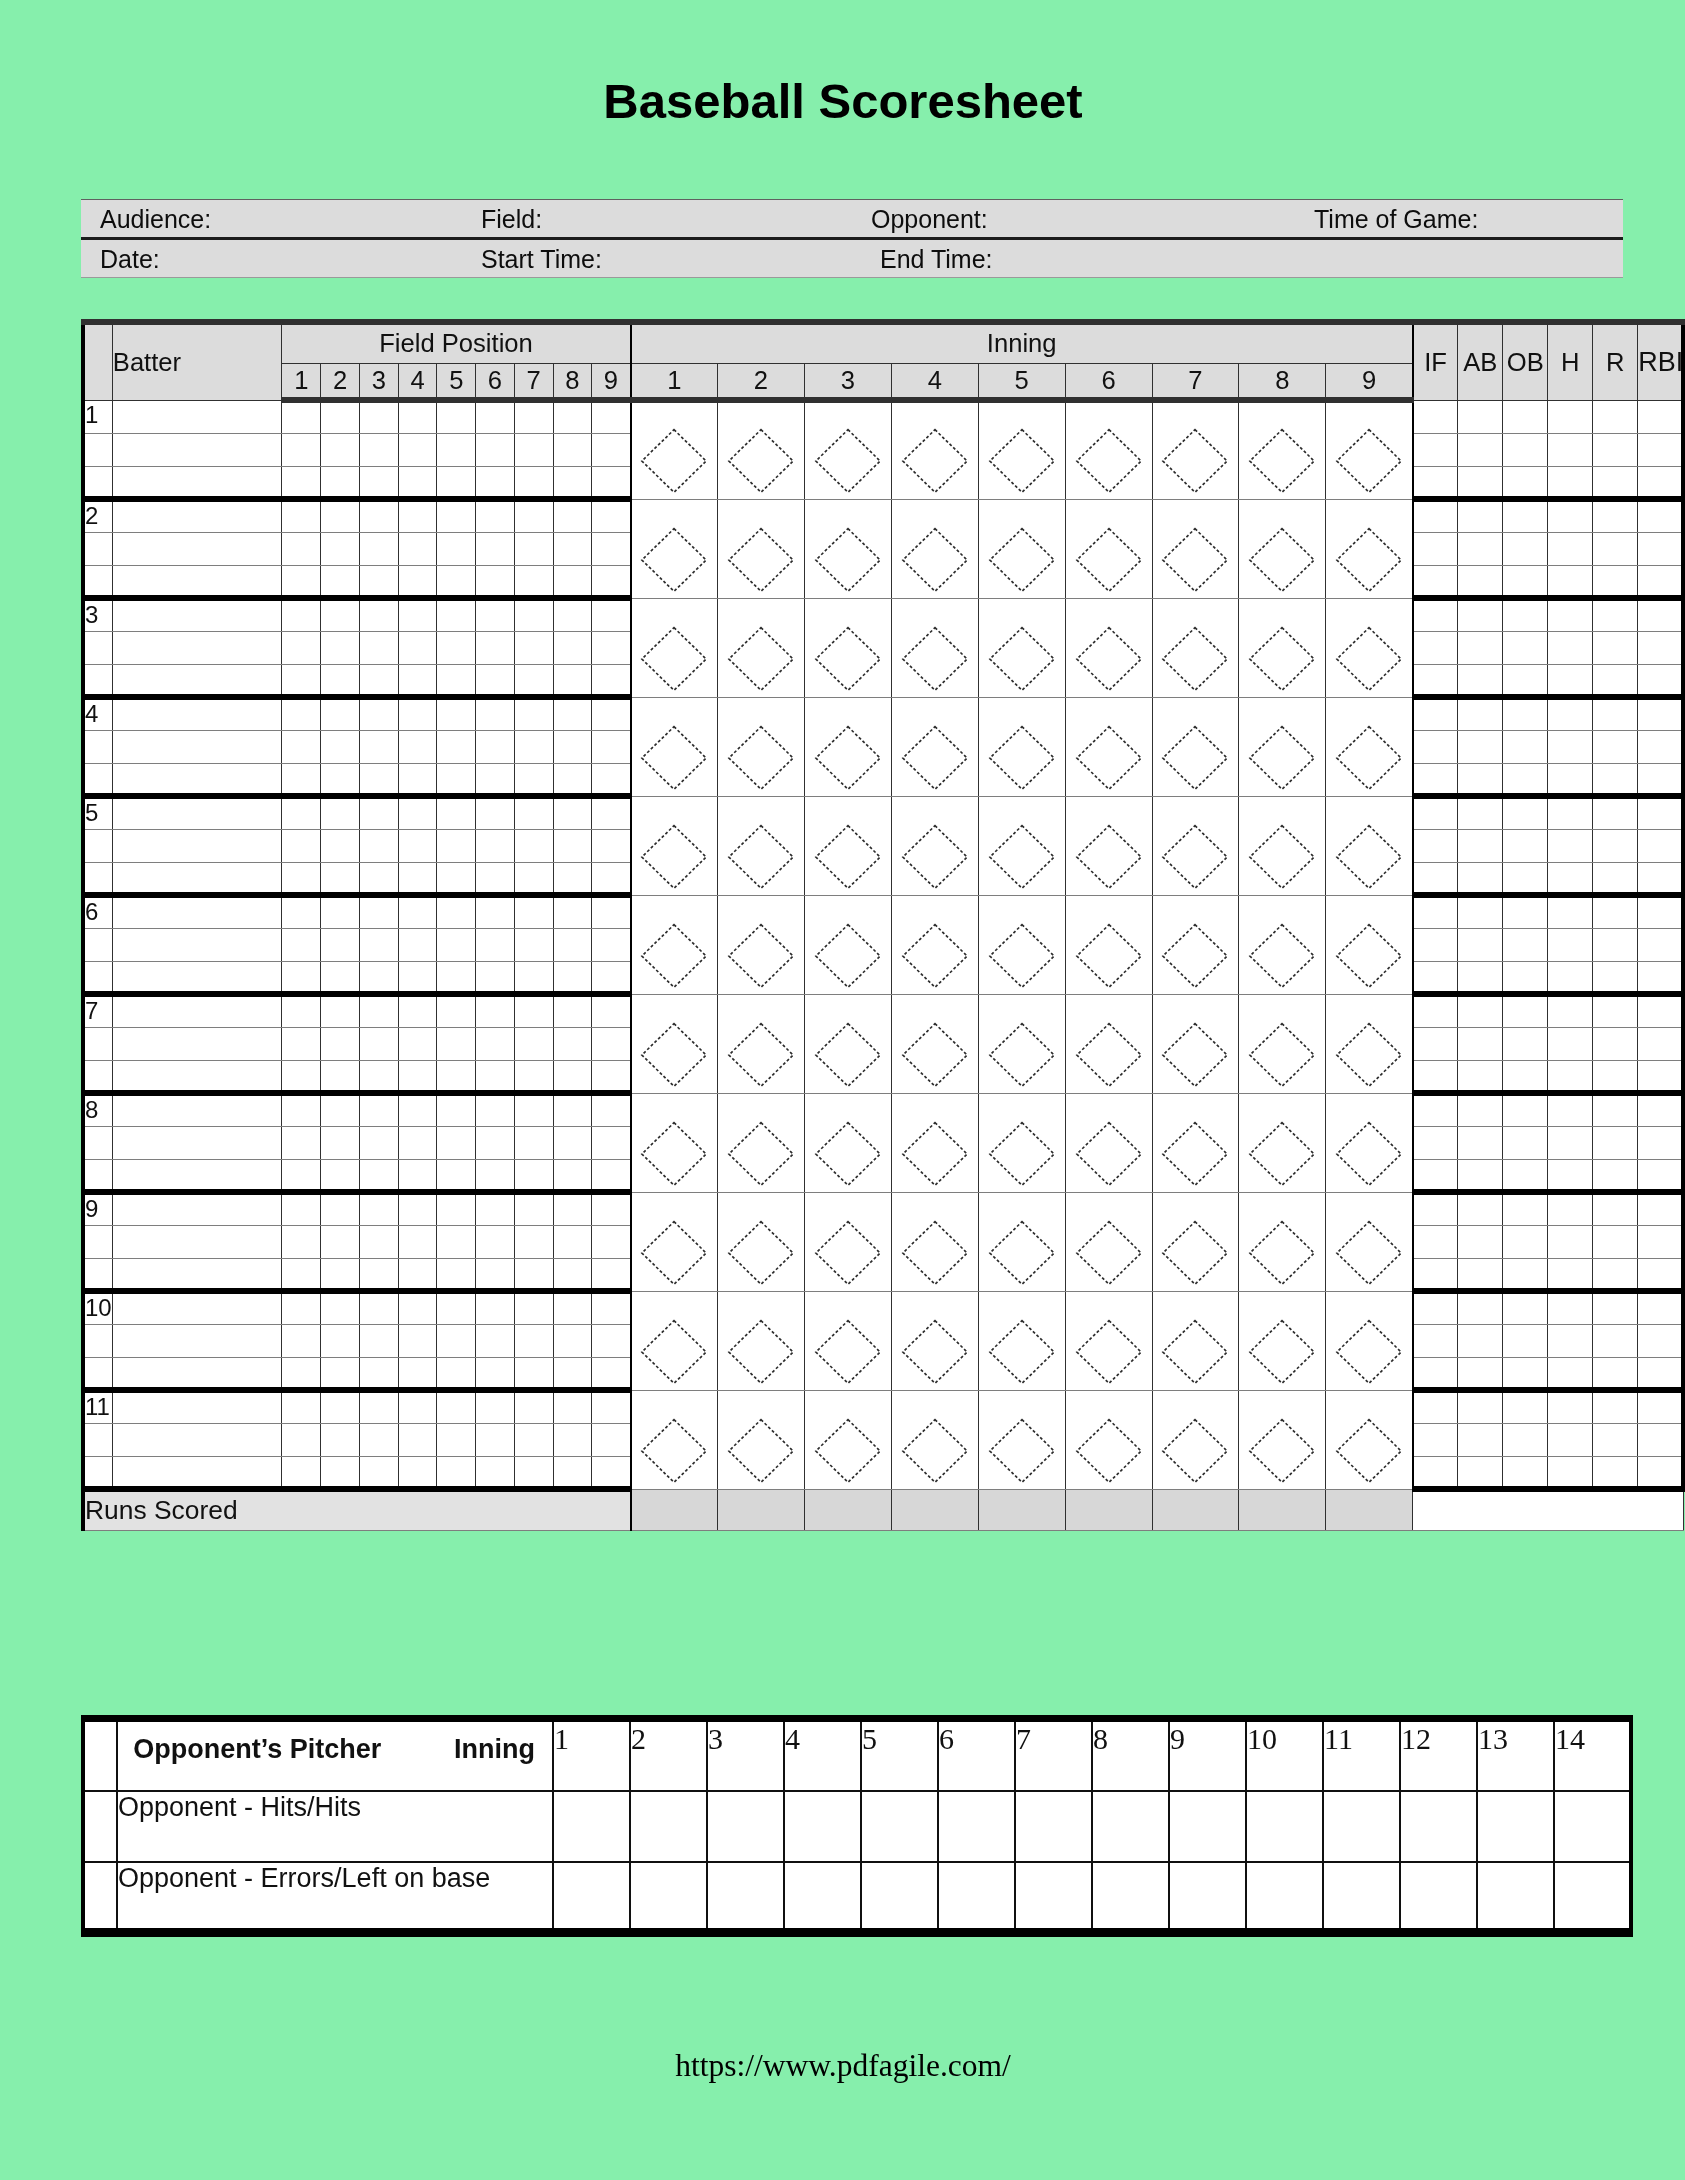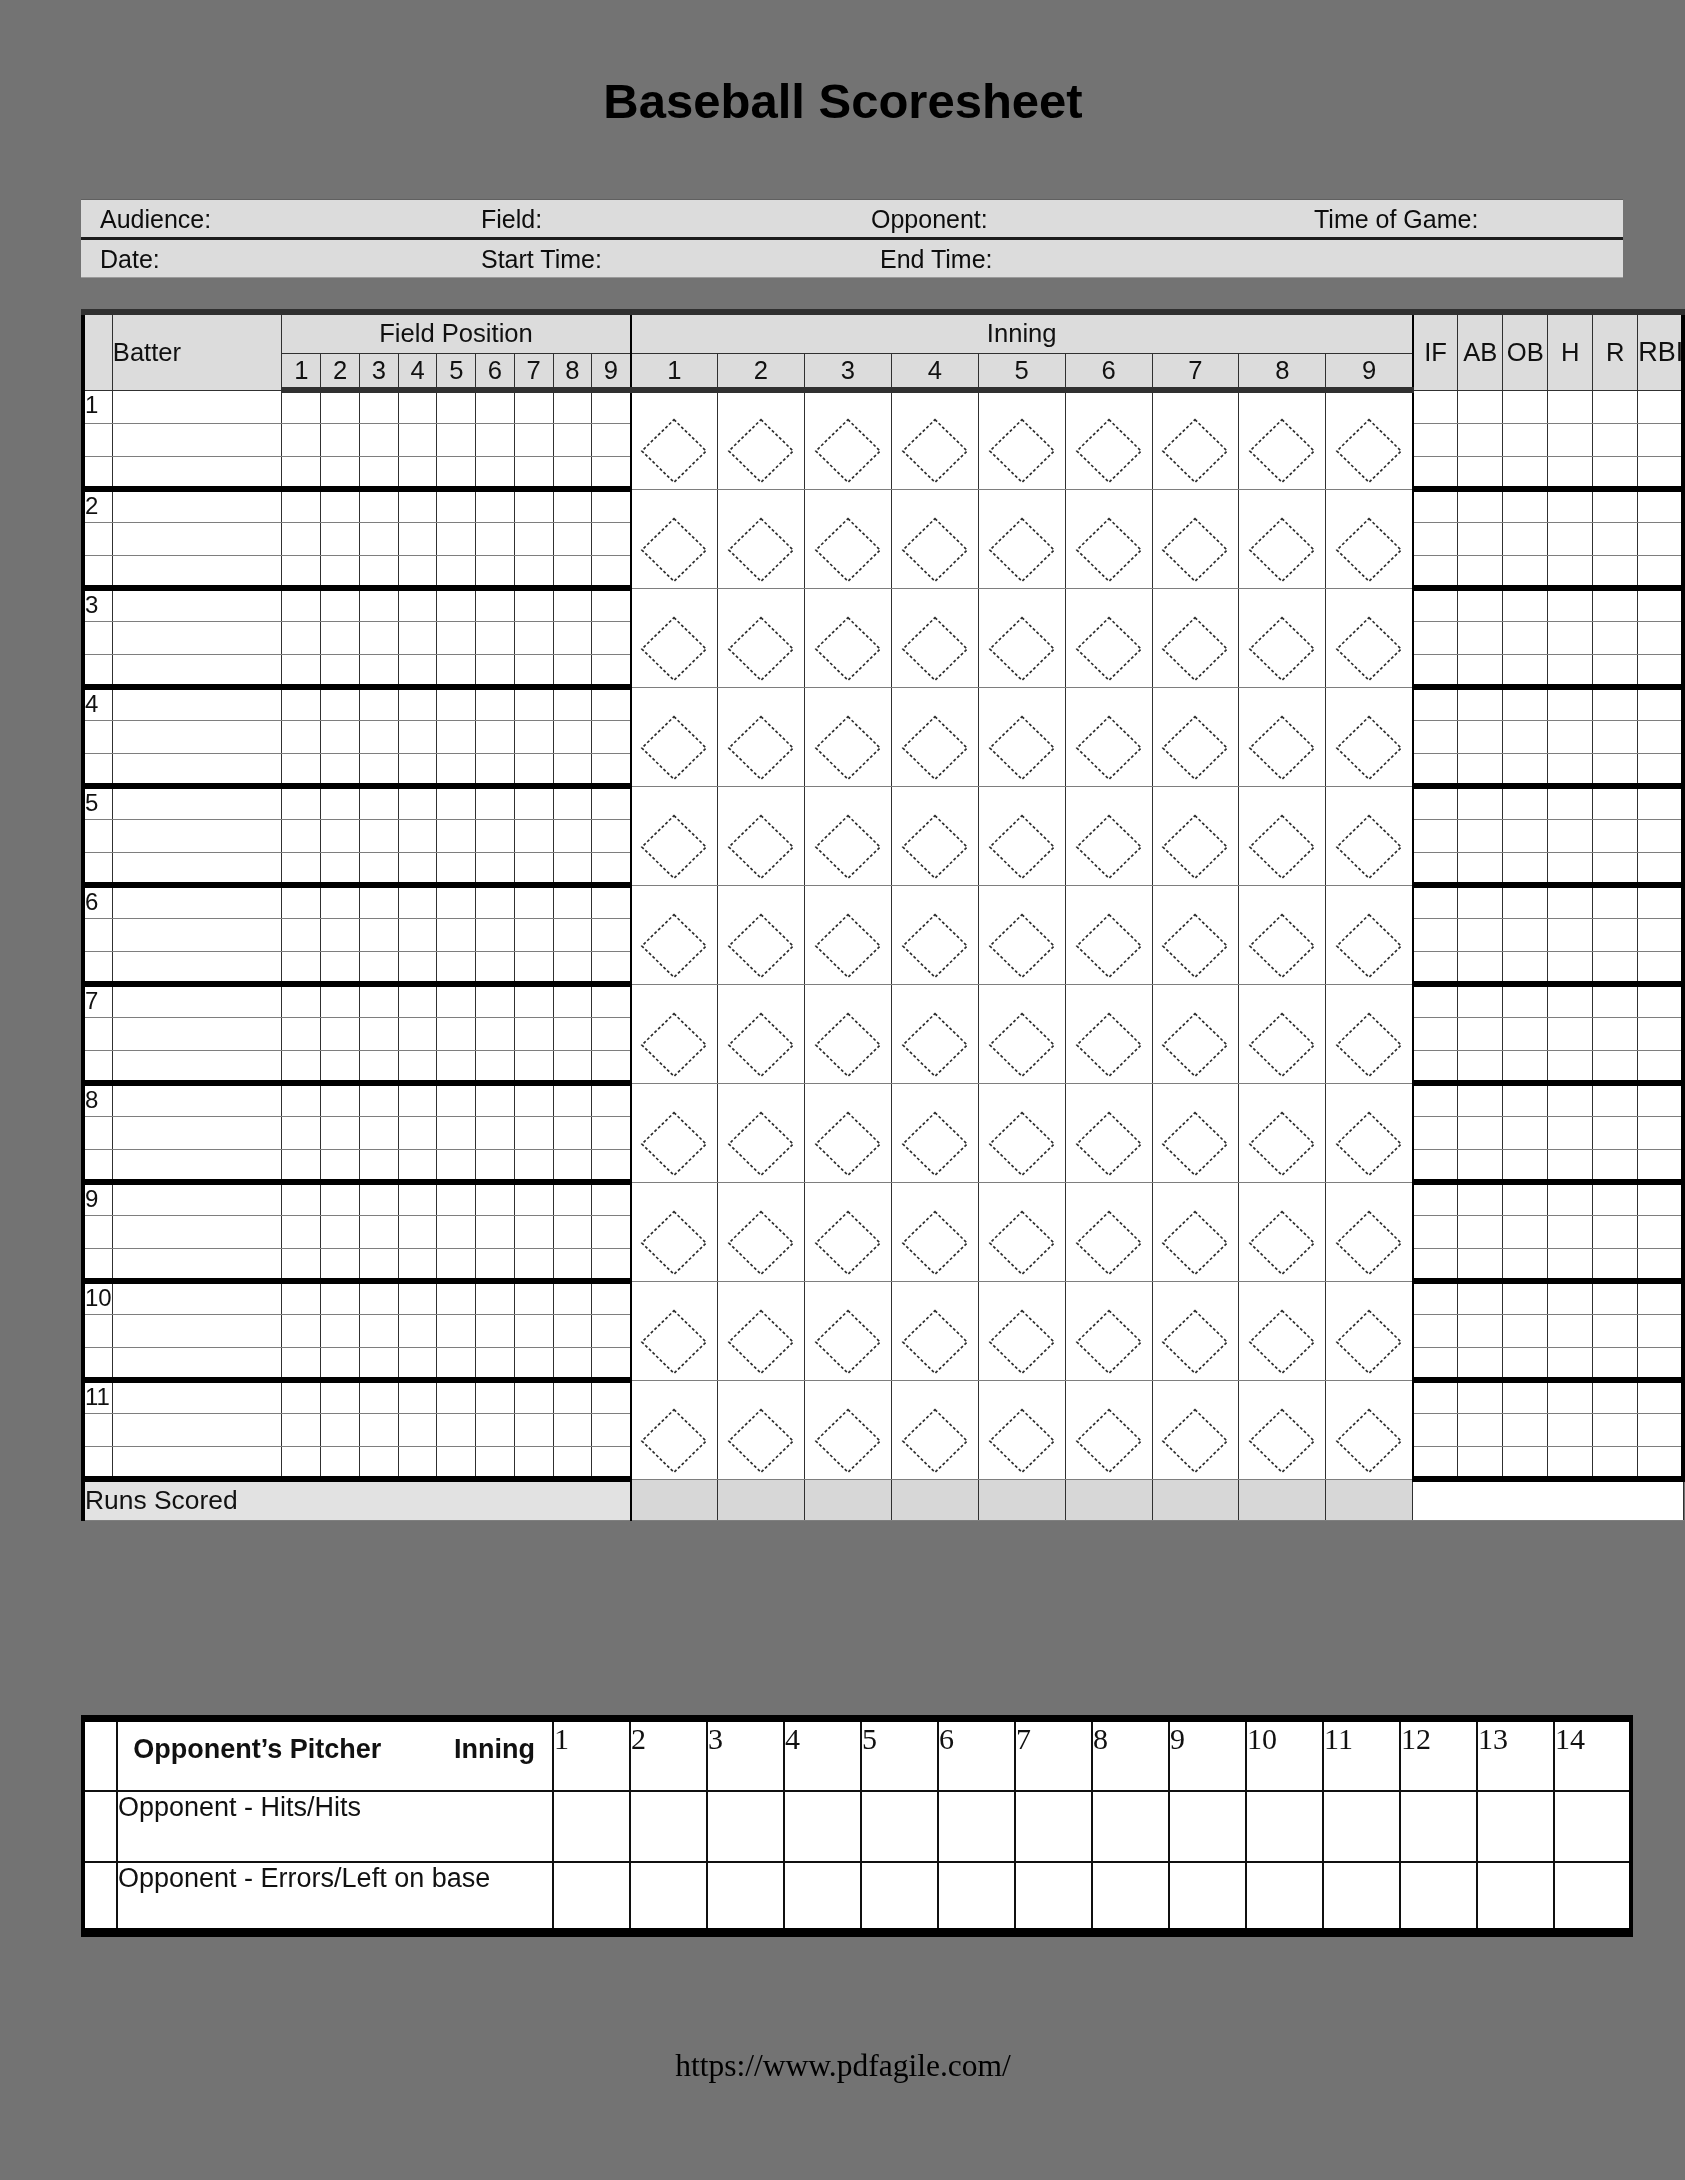--- a/index.html
+++ b/index.html
@@ -1,31 +1,31 @@
 <!DOCTYPE html>
 <html style="font-size:13.6px"><head>
 <meta charset="utf-8">
 <style>
   html,body{margin:0;padding:0;background:#fff;}
-  .page{position:relative;width:1686px;height:2181px;background:#737373;overflow:hidden;
+  .page{position:relative;width:1686px;height:2181px;background:#86efac;overflow:hidden;
         font-family:"Liberation Sans",sans-serif;color:#111;}
 
   
   .title{position:absolute;top:73px;left:0;width:100%;margin:0;text-align:center;
          font-size:49px;font-weight:700;letter-spacing:0;color:#000;}
 
   
   .info-bar{position:absolute;left:81px;top:199px;width:1542px;
             border-top:1.7px solid #606060;border-bottom:1.7px solid #9a9a9a;background:#dcdcdc;}
   .info-row{position:relative;height:37px;}
   .info-row.first{border-bottom:3.4px solid #1c1c1c;}
   .il{position:absolute;top:50%;transform:translateY(-50%);font-size:25px;color:#0d0d0d;white-space:nowrap;}
 
   
-  table.sheet{position:absolute;left:81px;top:309px;width:1604px;border-collapse:collapse;table-layout:fixed;border-radius:28px;}
+  table.sheet{position:absolute;left:81px;top:319px;width:1604px;border-collapse:collapse;table-layout:fixed;border-radius:28px;}
   table.sheet th,table.sheet td{padding:0;
       border-left:1.4px solid #303030;border-right:1.4px solid #303030;
       border-top:1.3px solid #7e7e7e;border-bottom:1.3px solid #7e7e7e;}
   table.sheet thead th{background:#dcdcdc;font-weight:400;font-size:25.6px;border-top-color:#303030;border-bottom-color:#303030;}
   tr.h1{height:41px;}
   tr.h1 th{border-top:6px solid #000;}
   th.bat-h{text-align:left;padding-left:8.5px;}
   th.fp-h,th.inn-h{border-bottom:2.1px solid #000;}
   tr.h2{height:37px;}
   tr.h2 th{background:#fff;font-size:26.4px;border-bottom:6.8px solid #000;}

